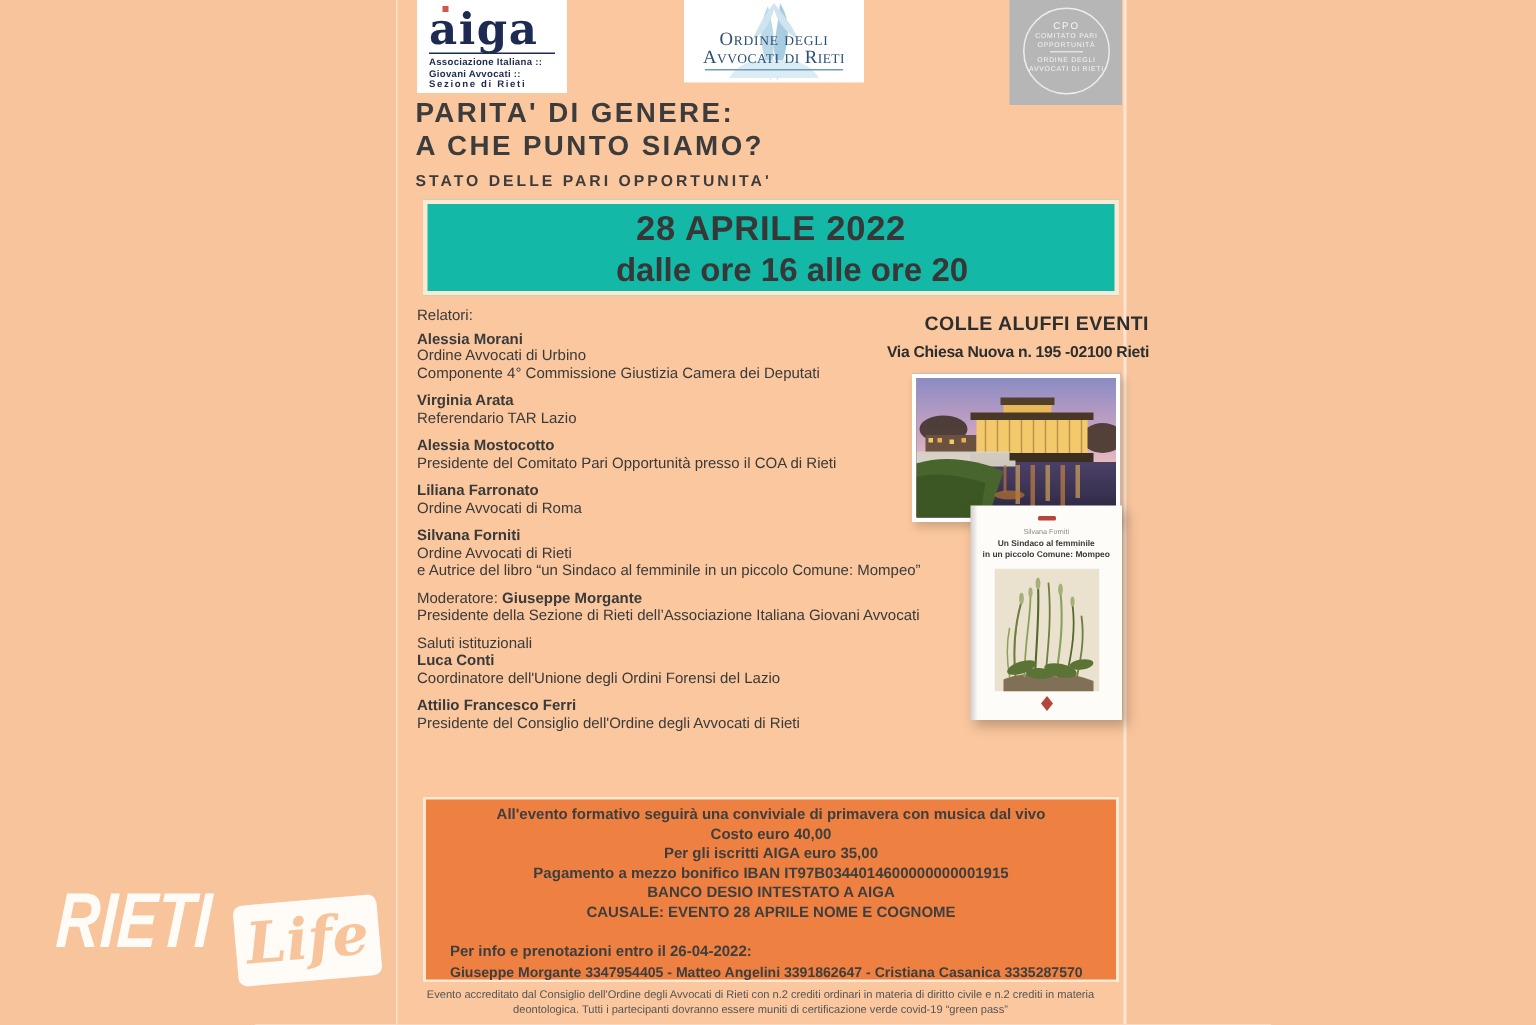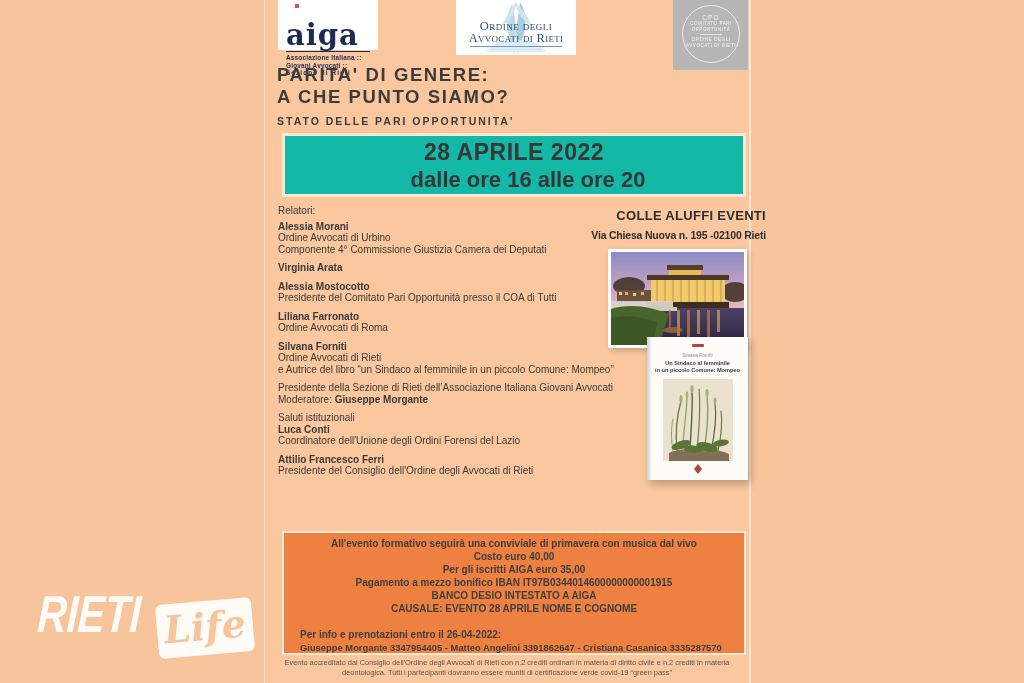--- a/index.html
+++ b/index.html
@@ -9,21 +9,21 @@
   }
   .flyer {
     position:absolute; left:264px; top:0; width:484px; height:683px;
     background:#fac79e;
     border-left:1px solid rgba(255,255,255,.45);
     border-right:2px solid rgba(255,255,255,.55);
   }
   .abs { position:absolute; }
 
   
-  .aiga-box { left:13px; top:0; width:100px; height:50px; background:#ffffff; box-sizing:border-box; padding:20px 8px 0 8px; }
+  .aiga-box { left:13px; top:0; width:100px; height:62px; background:#ffffff; box-sizing:border-box; padding:4px 8px 0 8px; }
   .aiga-word { font-family:"DejaVu Serif", serif; font-weight:bold; font-size:29px; line-height:30px;
                color:#1d2b52; letter-spacing:1px; position:relative; display:inline-block; }
   .aiga-dot { position:absolute; left:17px; top:4px; width:4px; height:4px; background:#d9534a; }
   .aiga-sub { border-top:1px solid #1d2b52; margin-top:1px; padding-top:2px;
               font-size:6.4px; font-weight:bold; color:#1d2b52; line-height:7.6px; letter-spacing:.2px; }
   .aiga-sub .wide { letter-spacing:1.1px; }
 
   .ordine-box { left:191px; top:0; width:120px; height:55px; background:#ffffff; overflow:hidden; }
   .ordine-svg { position:absolute; left:0; top:0; }
   .ordine-text { position:relative; text-align:center; padding-top:20px;
@@ -162,43 +162,44 @@
       <div class="spk-heading">Relatori:</div>
 
       <div class="spk">
         <div class="spk-name">Alessia Morani</div>
         <div>Ordine Avvocati di Urbino</div>
         <div>Componente 4° Commissione Giustizia Camera dei Deputati</div>
       </div>
 
       <div class="spk">
         <div class="spk-name">Virginia Arata</div>
+        <div>Referendario TAR Lazio</div>
       </div>
 
       <div class="spk">
         <div class="spk-name">Alessia Mostocotto</div>
-        <div>Presidente del Comitato Pari Opportunità presso il COA di Tutti</div>
+        <div>Presidente del Comitato Pari Opportunità presso il COA di Rieti</div>
       </div>
 
       <div class="spk">
         <div class="spk-name">Liliana Farronato</div>
         <div>Ordine Avvocati di Roma</div>
       </div>
 
       <div class="spk">
         <div class="spk-name">Silvana Forniti</div>
         <div>Ordine Avvocati di Rieti</div>
         <div>e Autrice del libro “un Sindaco al femminile in un piccolo Comune: Mompeo”</div>
       </div>
 
       <div class="spk">
-        <div>Presidente della Sezione di Rieti dell’Associazione Italiana Giovani Avvocati</div>
         <div>
           <span>Moderatore: </span><span class="spk-name-inline">Giuseppe Morgante</span>
         </div>
+        <div>Presidente della Sezione di Rieti dell’Associazione Italiana Giovani Avvocati</div>
       </div>
 
       <div class="spk">
         <div>Saluti istituzionali</div>
         <div class="spk-name">Luca Conti</div>
         <div>Coordinatore dell'Unione degli Ordini Forensi del Lazio</div>
       </div>
 
       <div class="spk">
         <div class="spk-name">Attilio Francesco Ferri</div>

